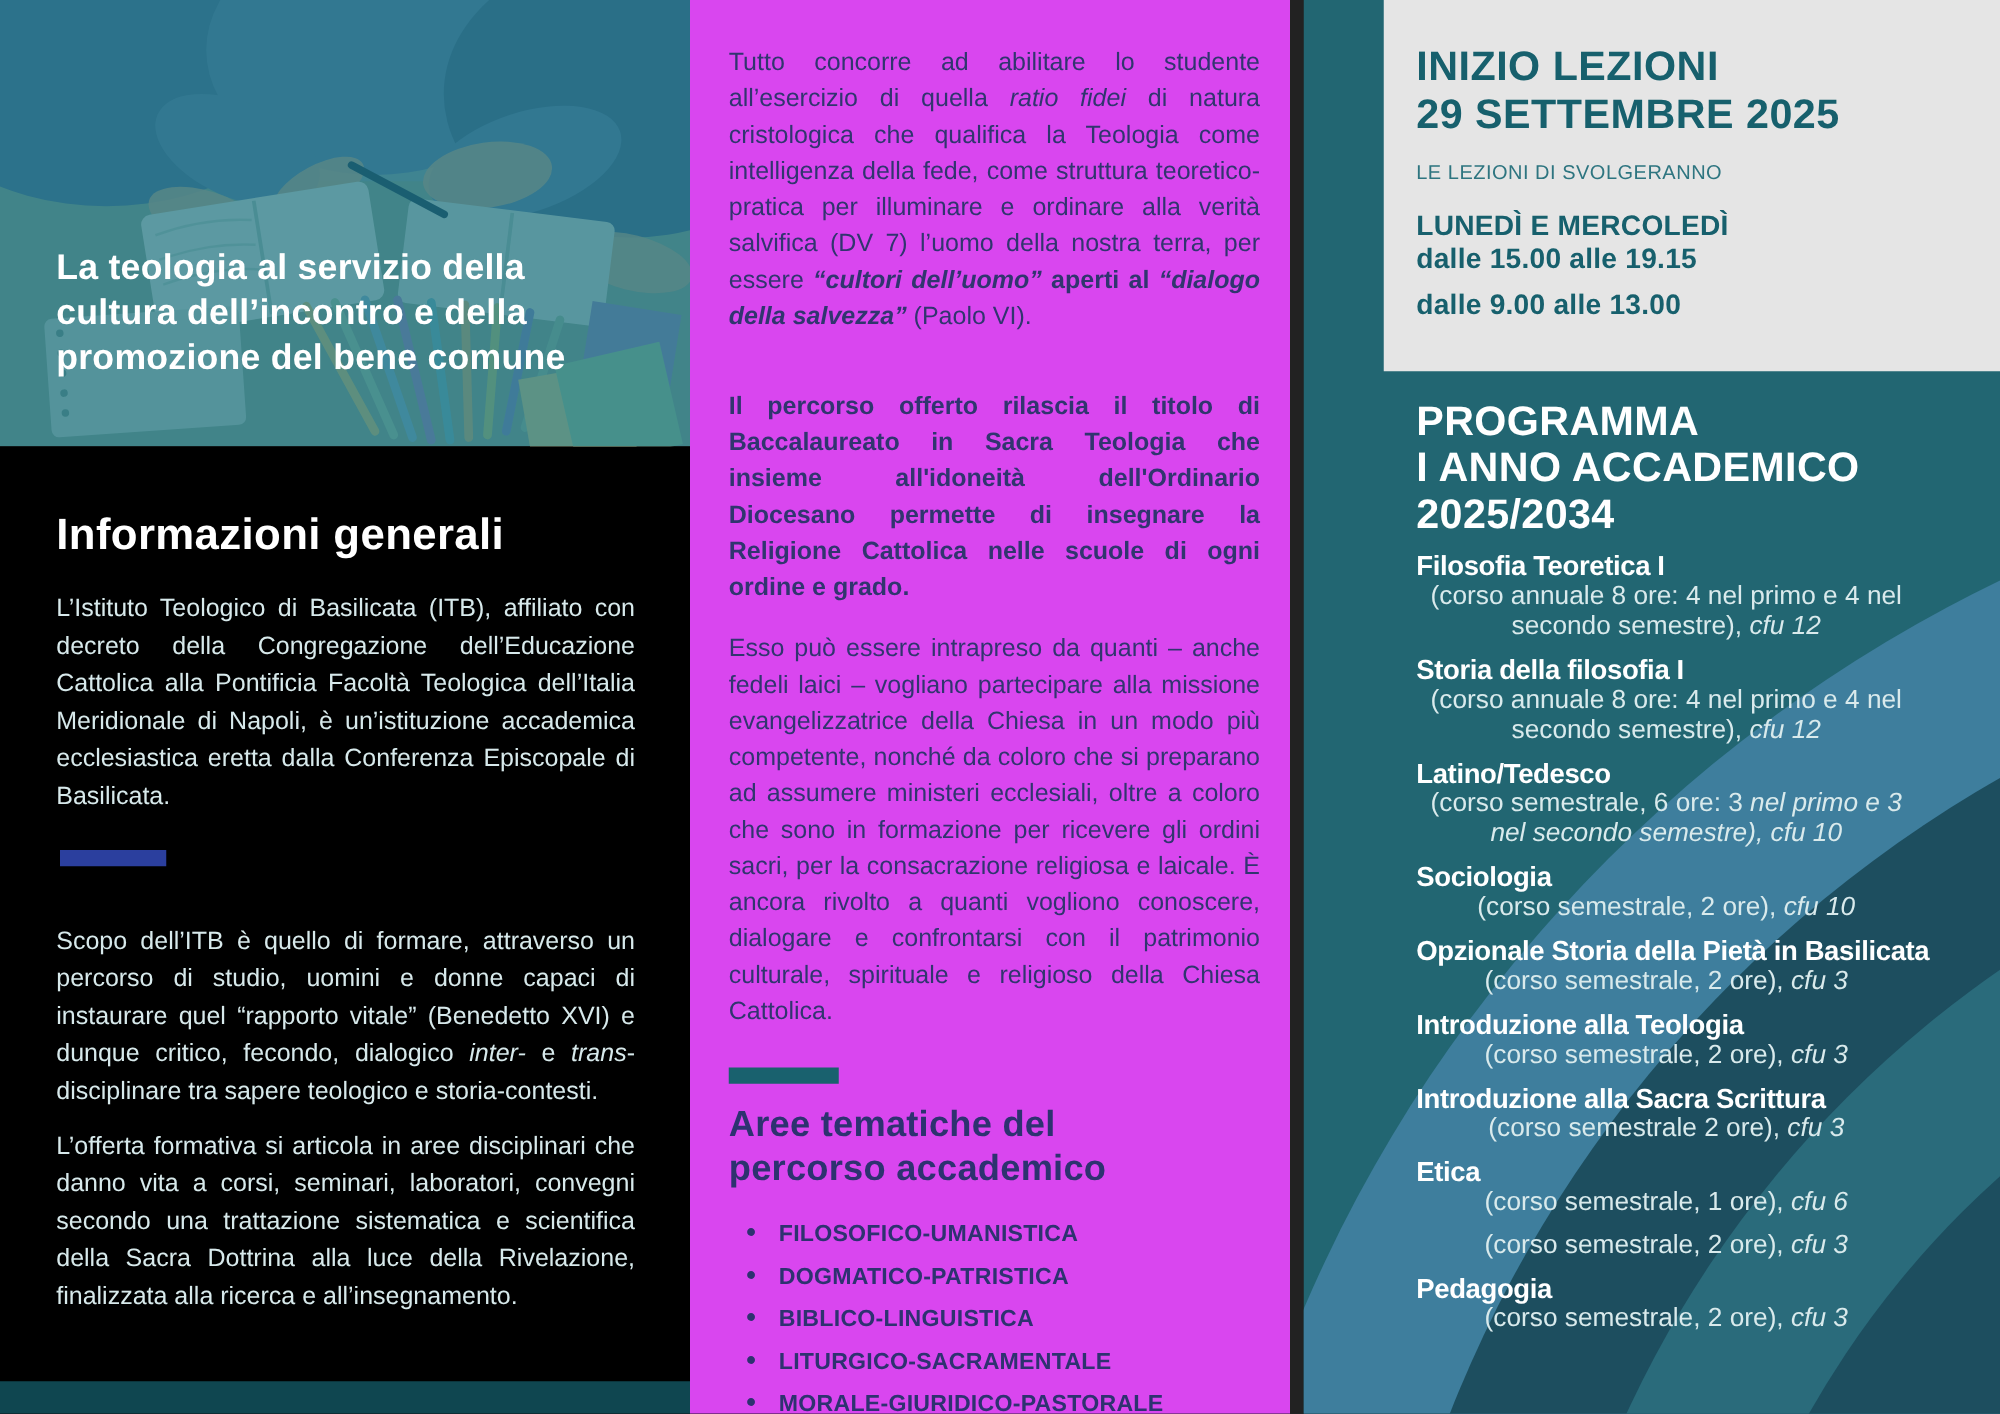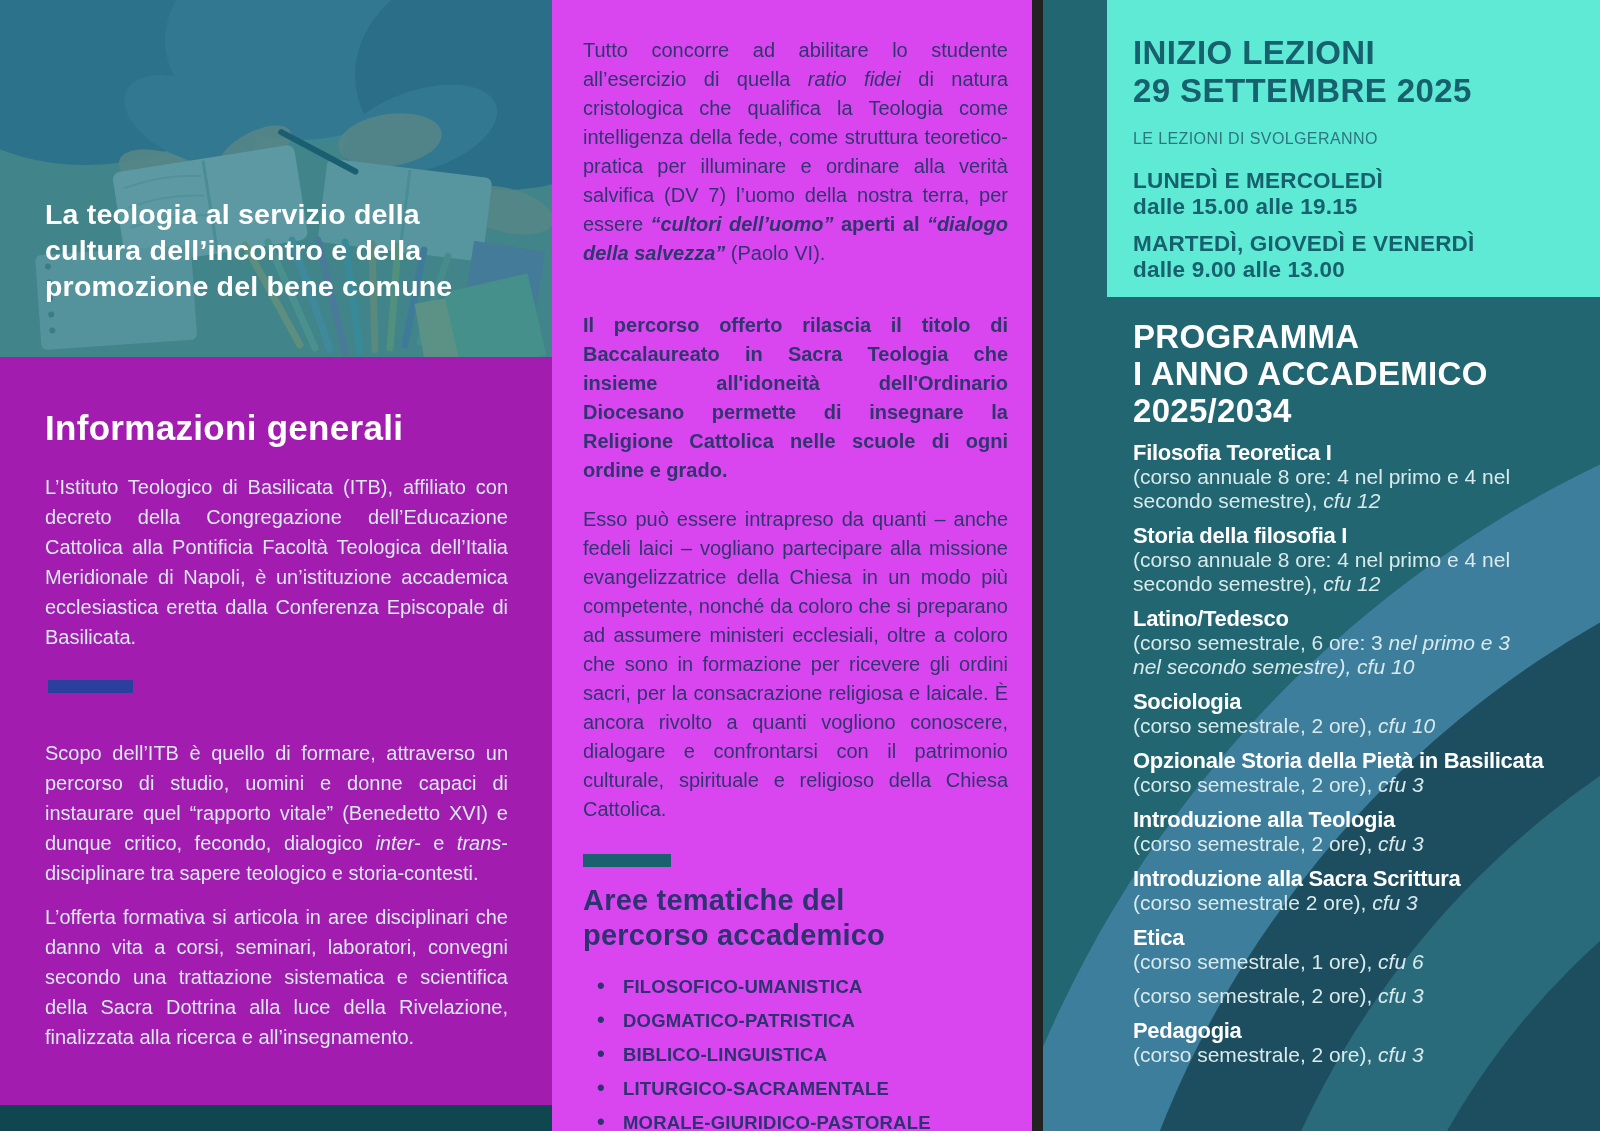--- a/index.html
+++ b/index.html
@@ -2,21 +2,21 @@
 <html><head>
 <meta charset="utf-8">
 <style>
   html,body{margin:0;padding:0;background:#222;}
   .poster{
     position:relative;width:1600px;height:1131px;overflow:hidden;
     font-family:"Liberation Sans","DejaVu Sans",sans-serif;
     -webkit-font-smoothing:antialiased;
   }
   
-  .left-panel{position:absolute;left:0;top:0;width:648px;height:1131px;background:#a21caf;}
+  .left-panel{position:absolute;left:0;top:0;width:648px;height:1131px;background:#000000;}
   .photo-wrap{position:absolute;left:0;top:0;width:552px;height:357px;overflow:hidden;}
   .photo-wrap svg{display:block;width:552px;height:357px;}
   .hero-title{position:absolute;left:45px;top:196px;width:480px;z-index:3;
     color:#FFFFFF;font-weight:bold;font-size:28.5px;line-height:36px;letter-spacing:.2px;}
   .left-body{position:absolute;left:45px;top:408px;width:463px;z-index:2;}
   .info-heading{color:#FFFFFF;font-weight:bold;font-size:35px;line-height:40px;margin:0 0 24px 0;letter-spacing:.3px;}
   .left-para{color:#D7E9EB;font-size:20px;line-height:30px;text-align:justify;margin:0;}
   .divider{height:13px;border:0;margin:0;}
   .divider-blue{width:85px;background:#2B3F9E;margin:28px 0 45px 3px;}
   .bottom-strip{position:absolute;left:0;top:1105px;width:552px;height:26px;background:#0F4650;z-index:4;}
@@ -33,32 +33,32 @@
     margin-bottom:14px;padding-left:26px;letter-spacing:.2px;}
   .areas-list li::before{content:"•";position:absolute;left:0;top:-1px;font-size:22px;}
   
   .right-panel{position:absolute;left:1043px;top:0;width:557px;height:1131px;background:#226672;overflow:hidden;}
   .ring{position:absolute;border-radius:50%;}
   .ring1{left:-93px;top:350px;width:2300px;height:2300px;background:#3E7E9D;}
   .ring2{left:47px;top:490px;width:2020px;height:2020px;background:#1D4E5F;}
   .ring3{left:177px;top:620px;width:1760px;height:1760px;background:#2A6B7B;}
   .ring4{left:307px;top:750px;width:1500px;height:1500px;background:#1D4E5F;}
   .ring5{left:437px;top:880px;width:1240px;height:1240px;background:#226672;}
-  .start-info-box{position:absolute;left:64px;top:0;width:493px;height:297px;background:#5eead4;z-index:2;}
+  .start-info-box{position:absolute;left:64px;top:0;width:493px;height:297px;background:#e5e5e5;z-index:2;}
   .start-title{position:absolute;left:26px;top:34px;color:#17606D;font-weight:bold;
     font-size:33px;line-height:38px;letter-spacing:.4px;}
   .schedule-intro{position:absolute;left:26px;top:130px;color:#2E7580;font-size:16px;letter-spacing:.4px;}
   .schedule-block{position:absolute;left:26px;top:168px;width:450px;}
   .schedule-row{margin-bottom:12px;color:#17606D;font-weight:bold;font-size:22.5px;line-height:25.5px;letter-spacing:.2px;}
   .program-title{position:absolute;left:90px;top:318px;z-index:2;color:#FFFFFF;font-weight:bold;
     font-size:33px;line-height:37px;letter-spacing:.3px;}
   .course-list{position:absolute;left:90px;top:440px;width:462px;z-index:2;}
   .course-item{margin-bottom:10px;}
   .course-name{color:#FFFFFF;font-weight:bold;font-size:22px;line-height:25px;letter-spacing:-.3px;white-space:nowrap;}
-  .course-detail{color:#D9EAEC;font-size:21px;line-height:24px;max-width:400px;}
+  .course-detail{color:#D9EAEC;font-size:21px;line-height:24px;max-width:400px;text-align:center;}
   
   .rs-i{font-style:italic;}
   .rs-b{font-weight:bold;}
   .rs-bi{font-weight:bold;font-style:italic;}
 </style>
 </head>
 <body>
 
 <div class="poster">
 
@@ -182,21 +182,20 @@
       </div>
       <div class="schedule-intro">LE LEZIONI DI SVOLGERANNO</div>
       <div class="schedule-block">
 
           <div class="schedule-row">
             <div>LUNEDÌ E MERCOLEDÌ</div>
             <div>dalle 15.00 alle 19.15</div>
           </div>
 
           <div class="schedule-row">
-            <div>MARTEDÌ, GIOVEDÌ E VENERDÌ</div>
             <div>dalle 9.00 alle 13.00</div>
           </div>
         </div>
     </div>
 
     <div class="program-title">
       <div>PROGRAMMA</div>
       <div>I ANNO ACCADEMICO</div>
       <div>2025/2034</div>
     </div>

